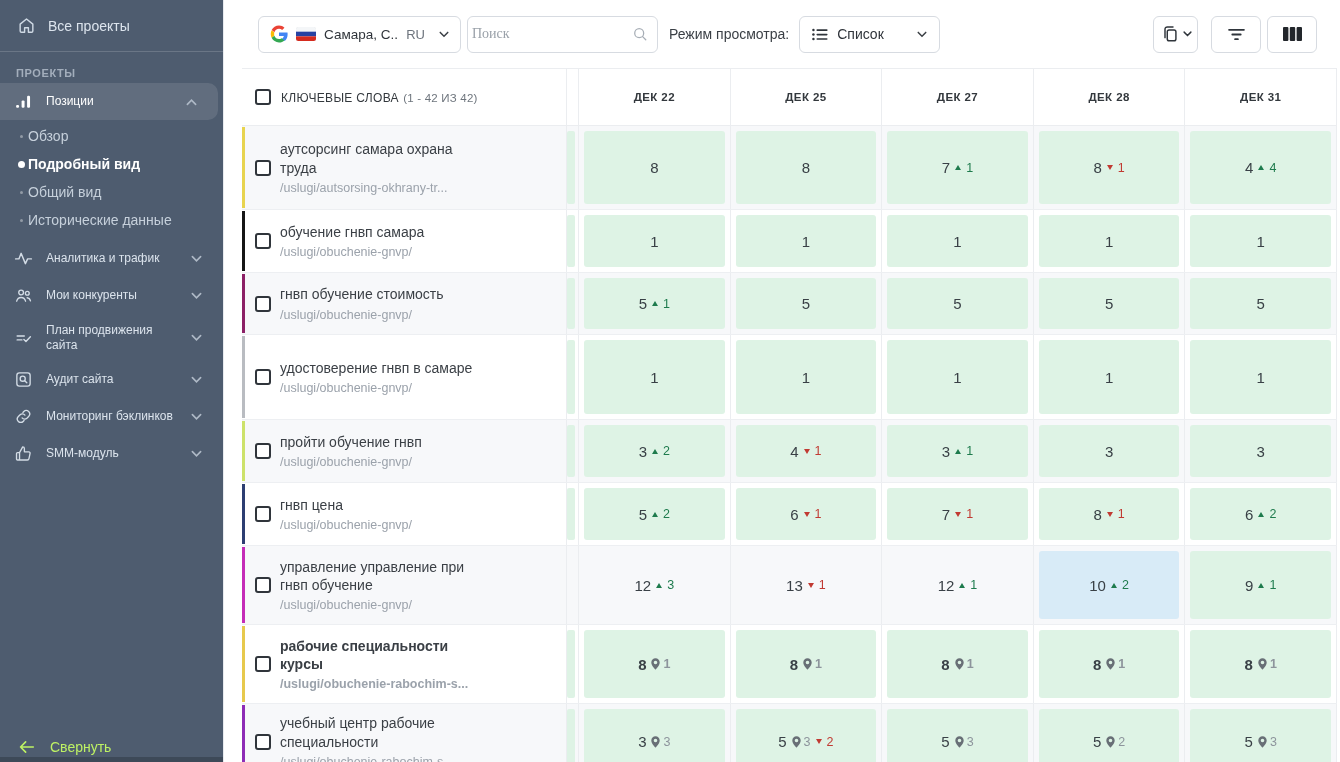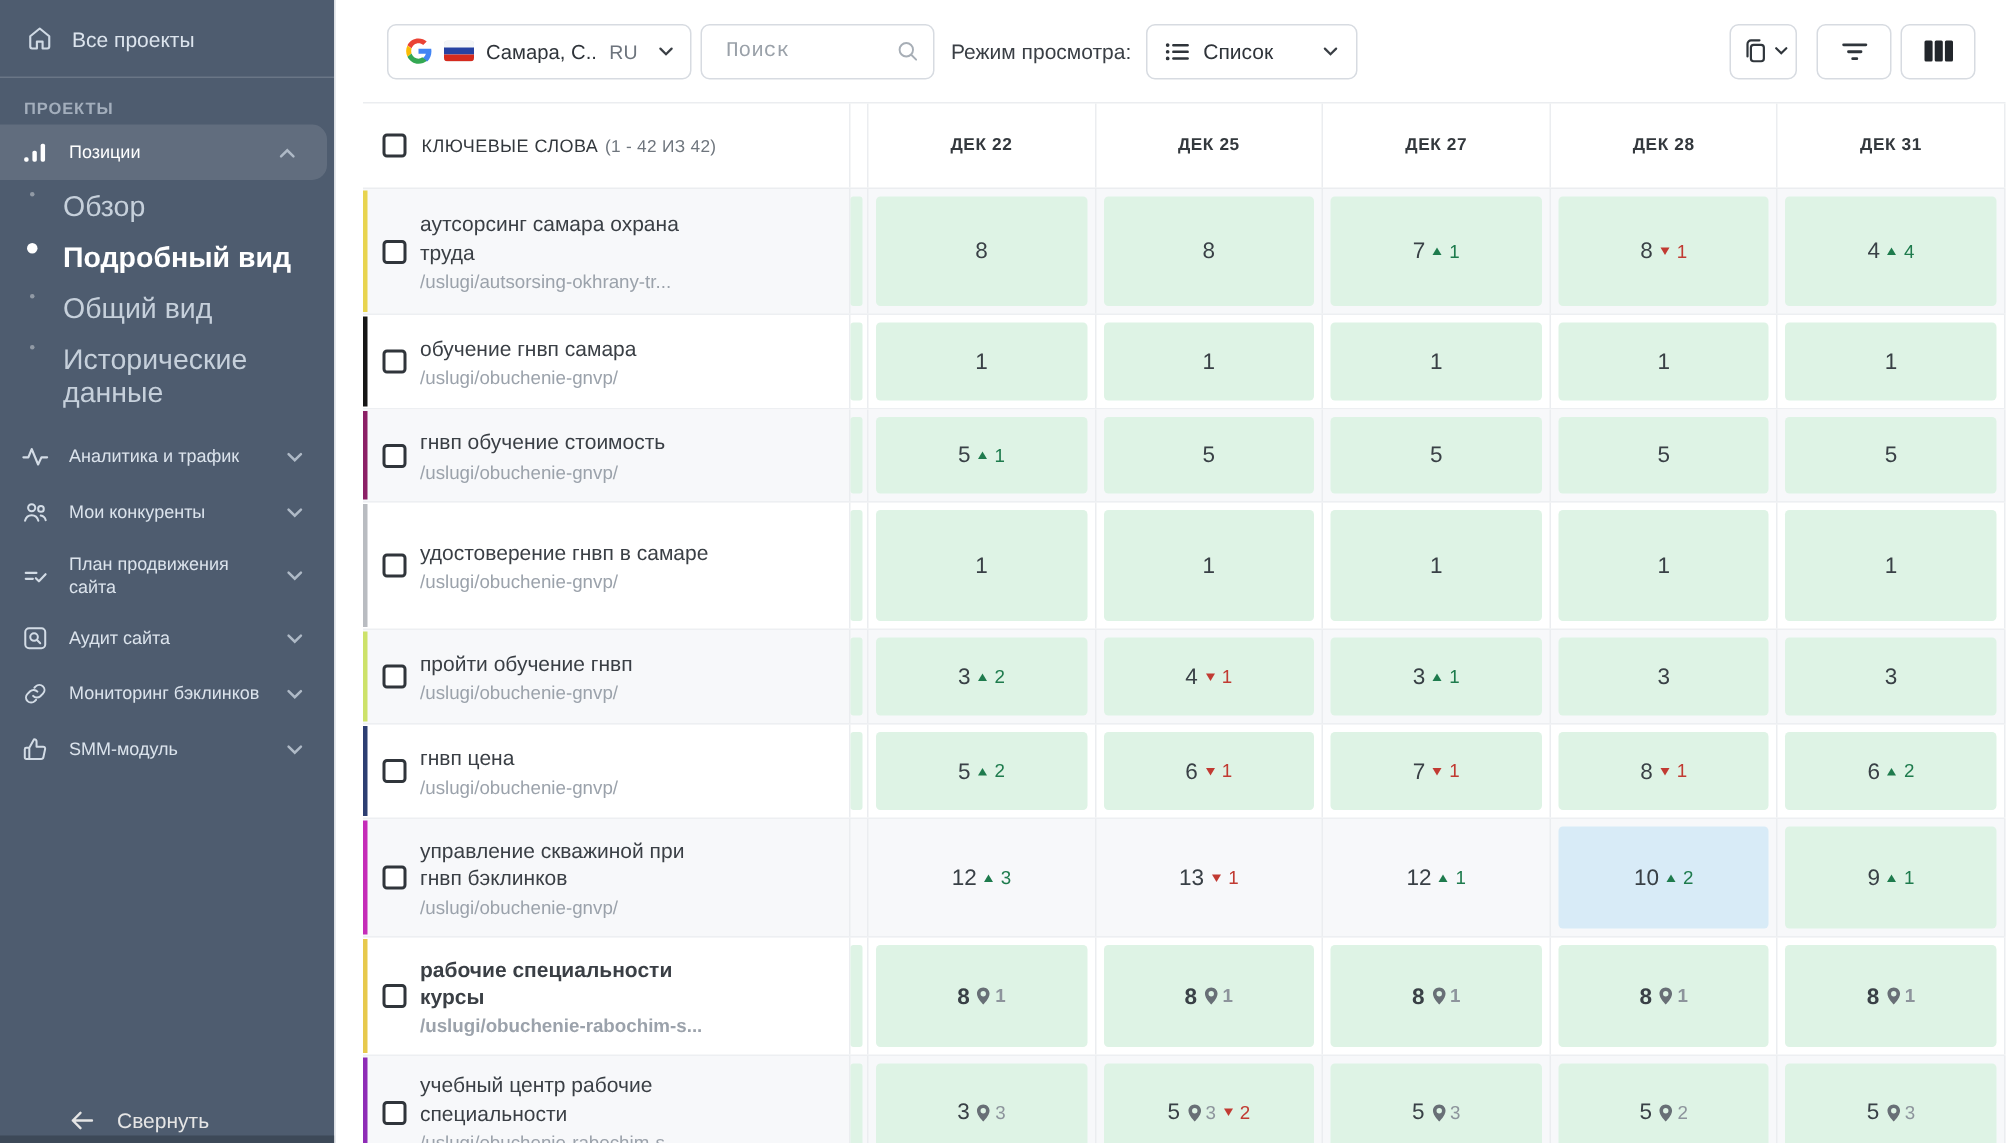--- a/index.html
+++ b/index.html
@@ -15,42 +15,42 @@
   .project-pill .chev { width:11px; height:8px; color:#7b828c; }
   .sb-divider { height:1px; background:rgba(255,255,255,.16); margin-top:16px; }
   .sb-section { font-size:11px; font-weight:bold; letter-spacing:.6px; color:#a3aebc; padding:15px 0 4px 16px; }
   .nav-item { display:flex; align-items:center; gap:13px; padding:9px 14px 9px 14px; font-size:12px; color:#dbe3ec; cursor:pointer; position:relative; }
   .nav-item .nico { width:19px; height:19px; flex:0 0 auto; color:#d3dce6; }
   .nav-item .nlabel { flex:1; line-height:1.22; }
   .nav-item .nchev { width:11px; height:8px; color:#aeb9c6; margin-right:7px; }
   .nav-item.active { background:rgba(255,255,255,.11); border-radius:0 10px 10px 0; margin-right:5px; color:#fff; }
   .nav-item.active .nico { color:#fff; }
   .nav-sub { padding:2px 0 6px 0; }
-  .sub-item { display:flex; gap:14px; padding:6px 0 6px 15px; font-size:19px; color:#c6d0db; cursor:pointer; }
+  .sub-item { display:flex; align-items:center; padding:6px 0 6px 15px; font-size:14px; color:#c6d0db; cursor:pointer; }
   .sub-item .dot { width:3px; height:3px; border-radius:50%; background:rgba(255,255,255,.38); flex:0 0 auto; margin:0 5px; }
   .sub-item.active { color:#ffffff; font-weight:bold; }
   .sub-item.active .dot { width:7px; height:7px; background:#fff; margin:0 3px; }
-  .sb-collapse { position:absolute; left:16px; bottom:7px; display:flex; align-items:center; gap:15px; padding-left:30px; font-size:14px; color:#e5e5e5; cursor:pointer; }
+  .sb-collapse { position:absolute; left:0; bottom:7px; display:flex; align-items:center; gap:15px; padding-left:18px; font-size:14px; color:#bef264; cursor:pointer; }
   .sb-collapse .ico { width:17px; height:14px; }
   .sb-bottom-strip { position:absolute; left:0; bottom:0; width:100%; height:5px; background:#3d4958; }
 
   
   .content { position:absolute; left:223px; top:0; right:0; bottom:0; background:#fff; border-left:1px solid #e7eaee; }
 
   
   .toolbar { height:68px; display:flex; align-items:center; padding:0 23px 0 34px; }
   .tb-btn { height:37px; background:#fff; border:1px solid #d7dbe1; border-radius:6px; display:flex; align-items:center; cursor:pointer; }
   .region-select { width:203px; padding:0 11px; gap:8px; }
   .region-select .glogo { width:18px; height:18px; flex:0 0 auto; }
   .region-select .flag { width:20px; height:14px; border-radius:2.5px; overflow:hidden; flex:0 0 auto; box-shadow:0 0 0 .5px #d3d7dc inset; }
   .region-select .rlabel { font-size:13.5px; color:#2f343a; white-space:nowrap; overflow:hidden; }
   .region-select .rlang { font-size:13px; color:#6d747d; margin-left:auto; }
   .region-select .chev { width:10px; height:7px; color:#3a3f45; margin-left:6px; flex:0 0 auto;}
   .search-wrap { position:relative; margin-left:6px; }
-  .search-input { width:156px; height:37px; border:1px solid #d7dbe1; border-radius:6px; padding:0 32px 0 16px; font-size:14px; color:#2f343a; font-family:Liberation Mono, monospace; outline:none; }
+  .search-input { width:191px; height:37px; border:1px solid #d7dbe1; border-radius:6px; padding:0 32px 0 4px; font-size:14px; color:#2f343a; font-family:Liberation Serif, serif; outline:none; }
   .search-input::placeholder { color:#9aa1a9; }
   .search-icon { position:absolute; right:10px; top:10px; width:16px; height:16px; }
   .vm-label { font-size:14px; color:#3a3f45; margin-left:11px; }
   .vm-select { width:141px; margin-left:10px; padding:0 12px; gap:9px; }
   .vm-select .lico { width:16px; height:13px; color:#2f343a; }
   .vm-select .vlabel { font-size:14px; color:#2f343a; flex:1; }
   .vm-select .chev { width:10px; height:7px; color:#3a3f45; }
   .tb-right { margin-left:auto; display:flex; align-items:center; }
   .icon-btn { width:50px; justify-content:center; }
   .copy-btn { width:45px; gap:3px; margin-right:13px; }
@@ -600,21 +600,21 @@
               <span class="tri up"></span>
               <span class="delta up">2</span>
             </div>
           </div>
         </div>
         <div class="tgrid trow zebra" style="height: 79px;">
           <div class="kw-cell">
             <span class="kw-bar" style="background:#c52cb8"></span>
             <span class="checkbox"></span>
             <span class="kw-text">
-              <div class="kw-name">управление скважиной при гнвп бэклинков</div>
+              <div class="kw-name">управление управление при гнвп обучение</div>
               <div class="kw-url">/uslugi/obuchenie-gnvp/</div>
             </span>
           </div>
           <div class="sliver-cell">
             <span class="sliver plain"></span>
           </div>
           <div class="pos-cell">
             <div class="cell-box plain">
               <span class="pos-num">12</span>
               <span class="tri up"></span>

